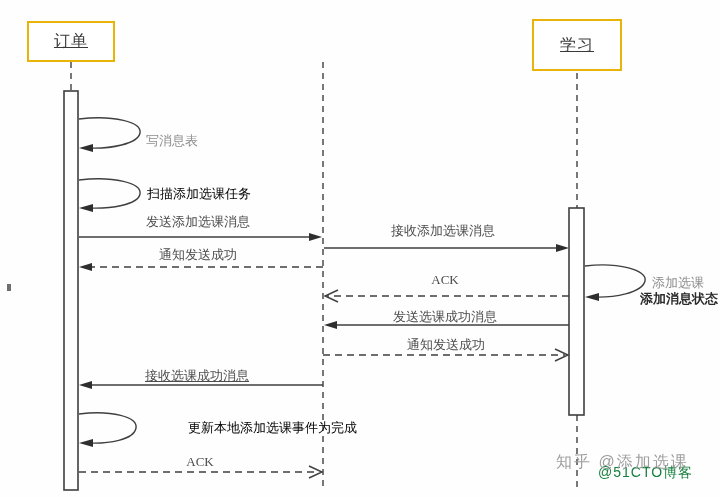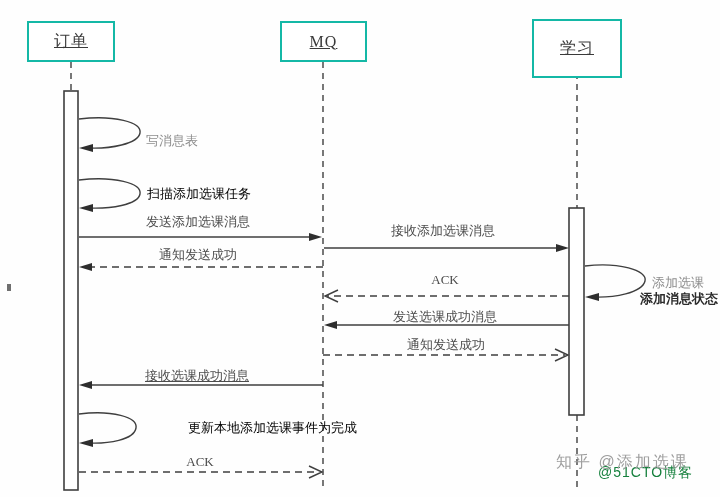--- a/index.html
+++ b/index.html
@@ -17,21 +17,21 @@
     height: 497px;
     background: #fefefe;
   }
   #diagram-svg {
     position: absolute;
     left: 0; top: 0;
     width: 720px; height: 497px;
   }
   .actor-box {
     position: absolute;
-    border: 2px solid #14b8a6;
+    border: 2px solid #eab308;
     background: #ffffff;
     display: flex;
     align-items: center;
     justify-content: center;
     box-sizing: border-box;
     z-index: 2;
   }
   .actor-label {
     font-size: 16px;
     color: #3a3a3a;
@@ -143,24 +143,21 @@
     <g stroke="#3f3f3f" stroke-width="1.4" fill="none">
       <polyline points="338,290 325,296 338,302"></polyline>
       <polyline points="555,349 568,355 555,361"></polyline>
       <polyline points="309,466 322,472 309,478"></polyline>
     </g>
   </svg>
 
   <div class="actor-box" style="left:27px; top:21px; width:88px; height:41px;">
     <span class="actor-label">订单</span>
   </div>
-  <div class="actor-box" style="left:280px; top:21px; width:87px; height:41px;">
-    <span class="actor-label">MQ</span>
-  </div>
-  <div class="actor-box" style="left:532px; top:19px; width:90px; height:59px;">
+  <div class="actor-box" style="left:532px; top:19px; width:90px; height:52px;">
     <span class="actor-label">学习</span>
   </div>
 
   <div class="note-label note-light" style="left:146px; top:132px;">写消息表</div>
 
   <div class="note-label" style="left:147px; top:185px;">扫描添加选课任务</div>
 
   <div class="note-label note-light" style="left:652px; top:274px;">添加选课</div>
   <div class="note-label note-strong" style="left:640px; top:290px;">添加消息状态</div>
 

